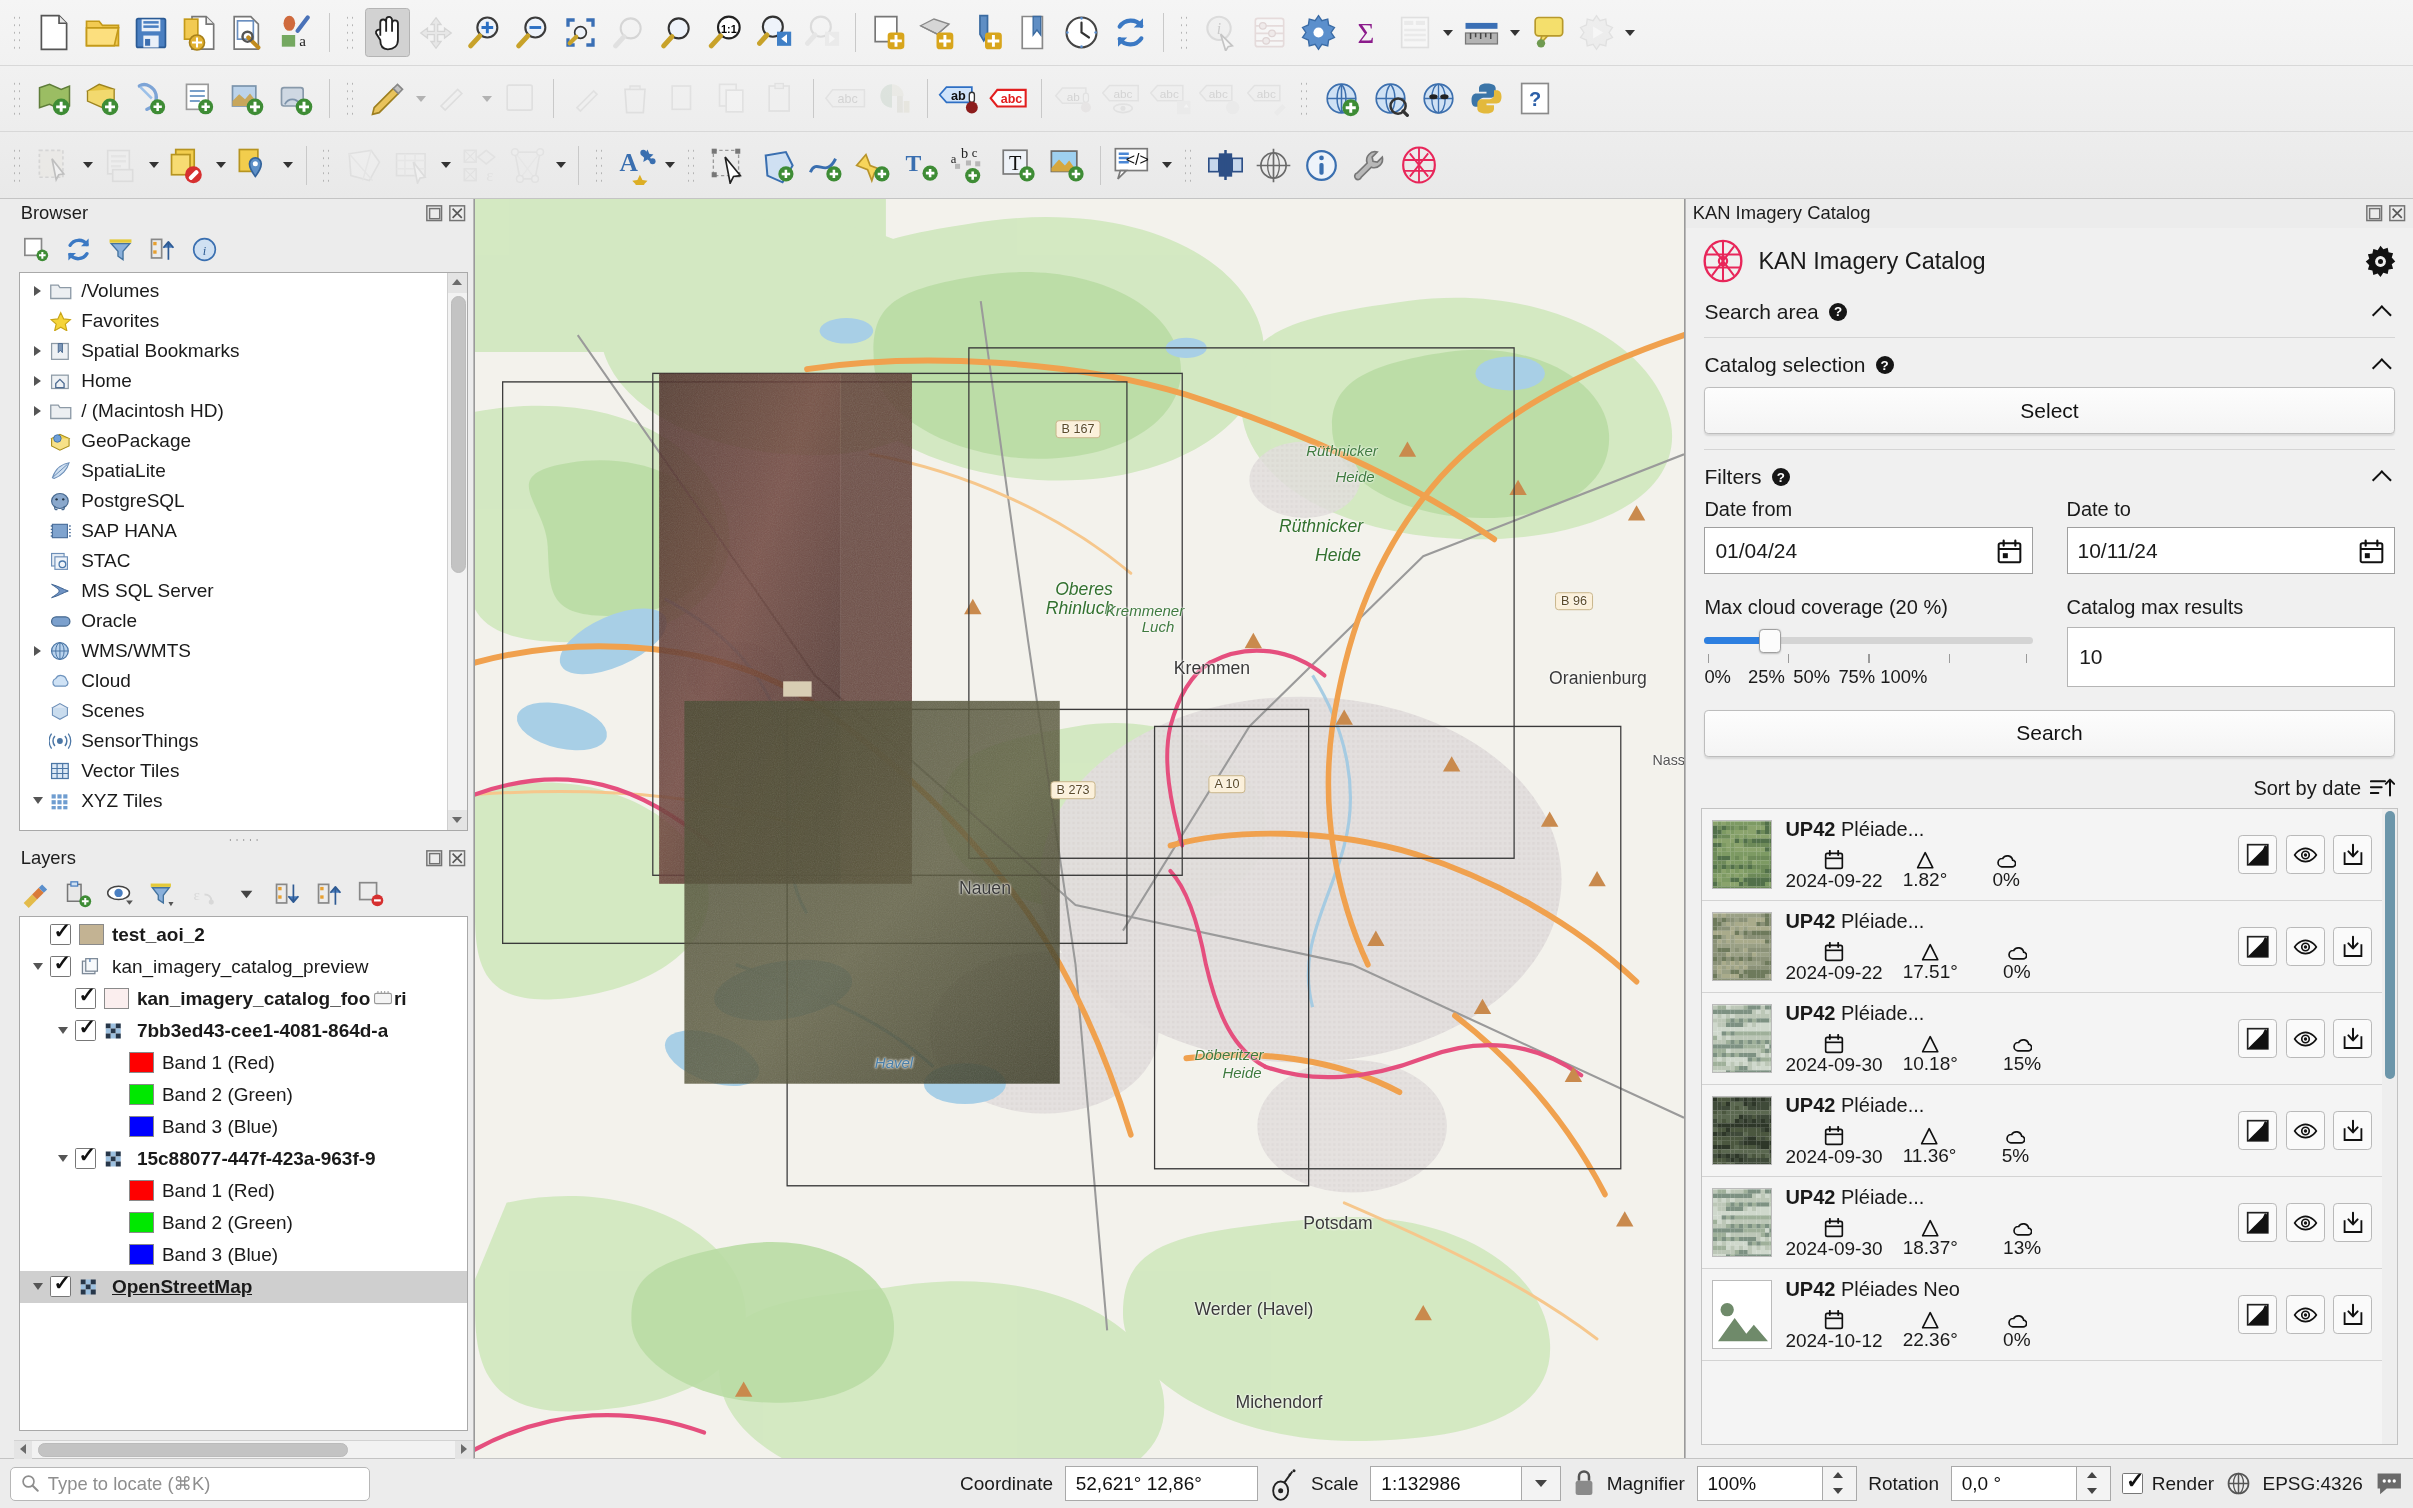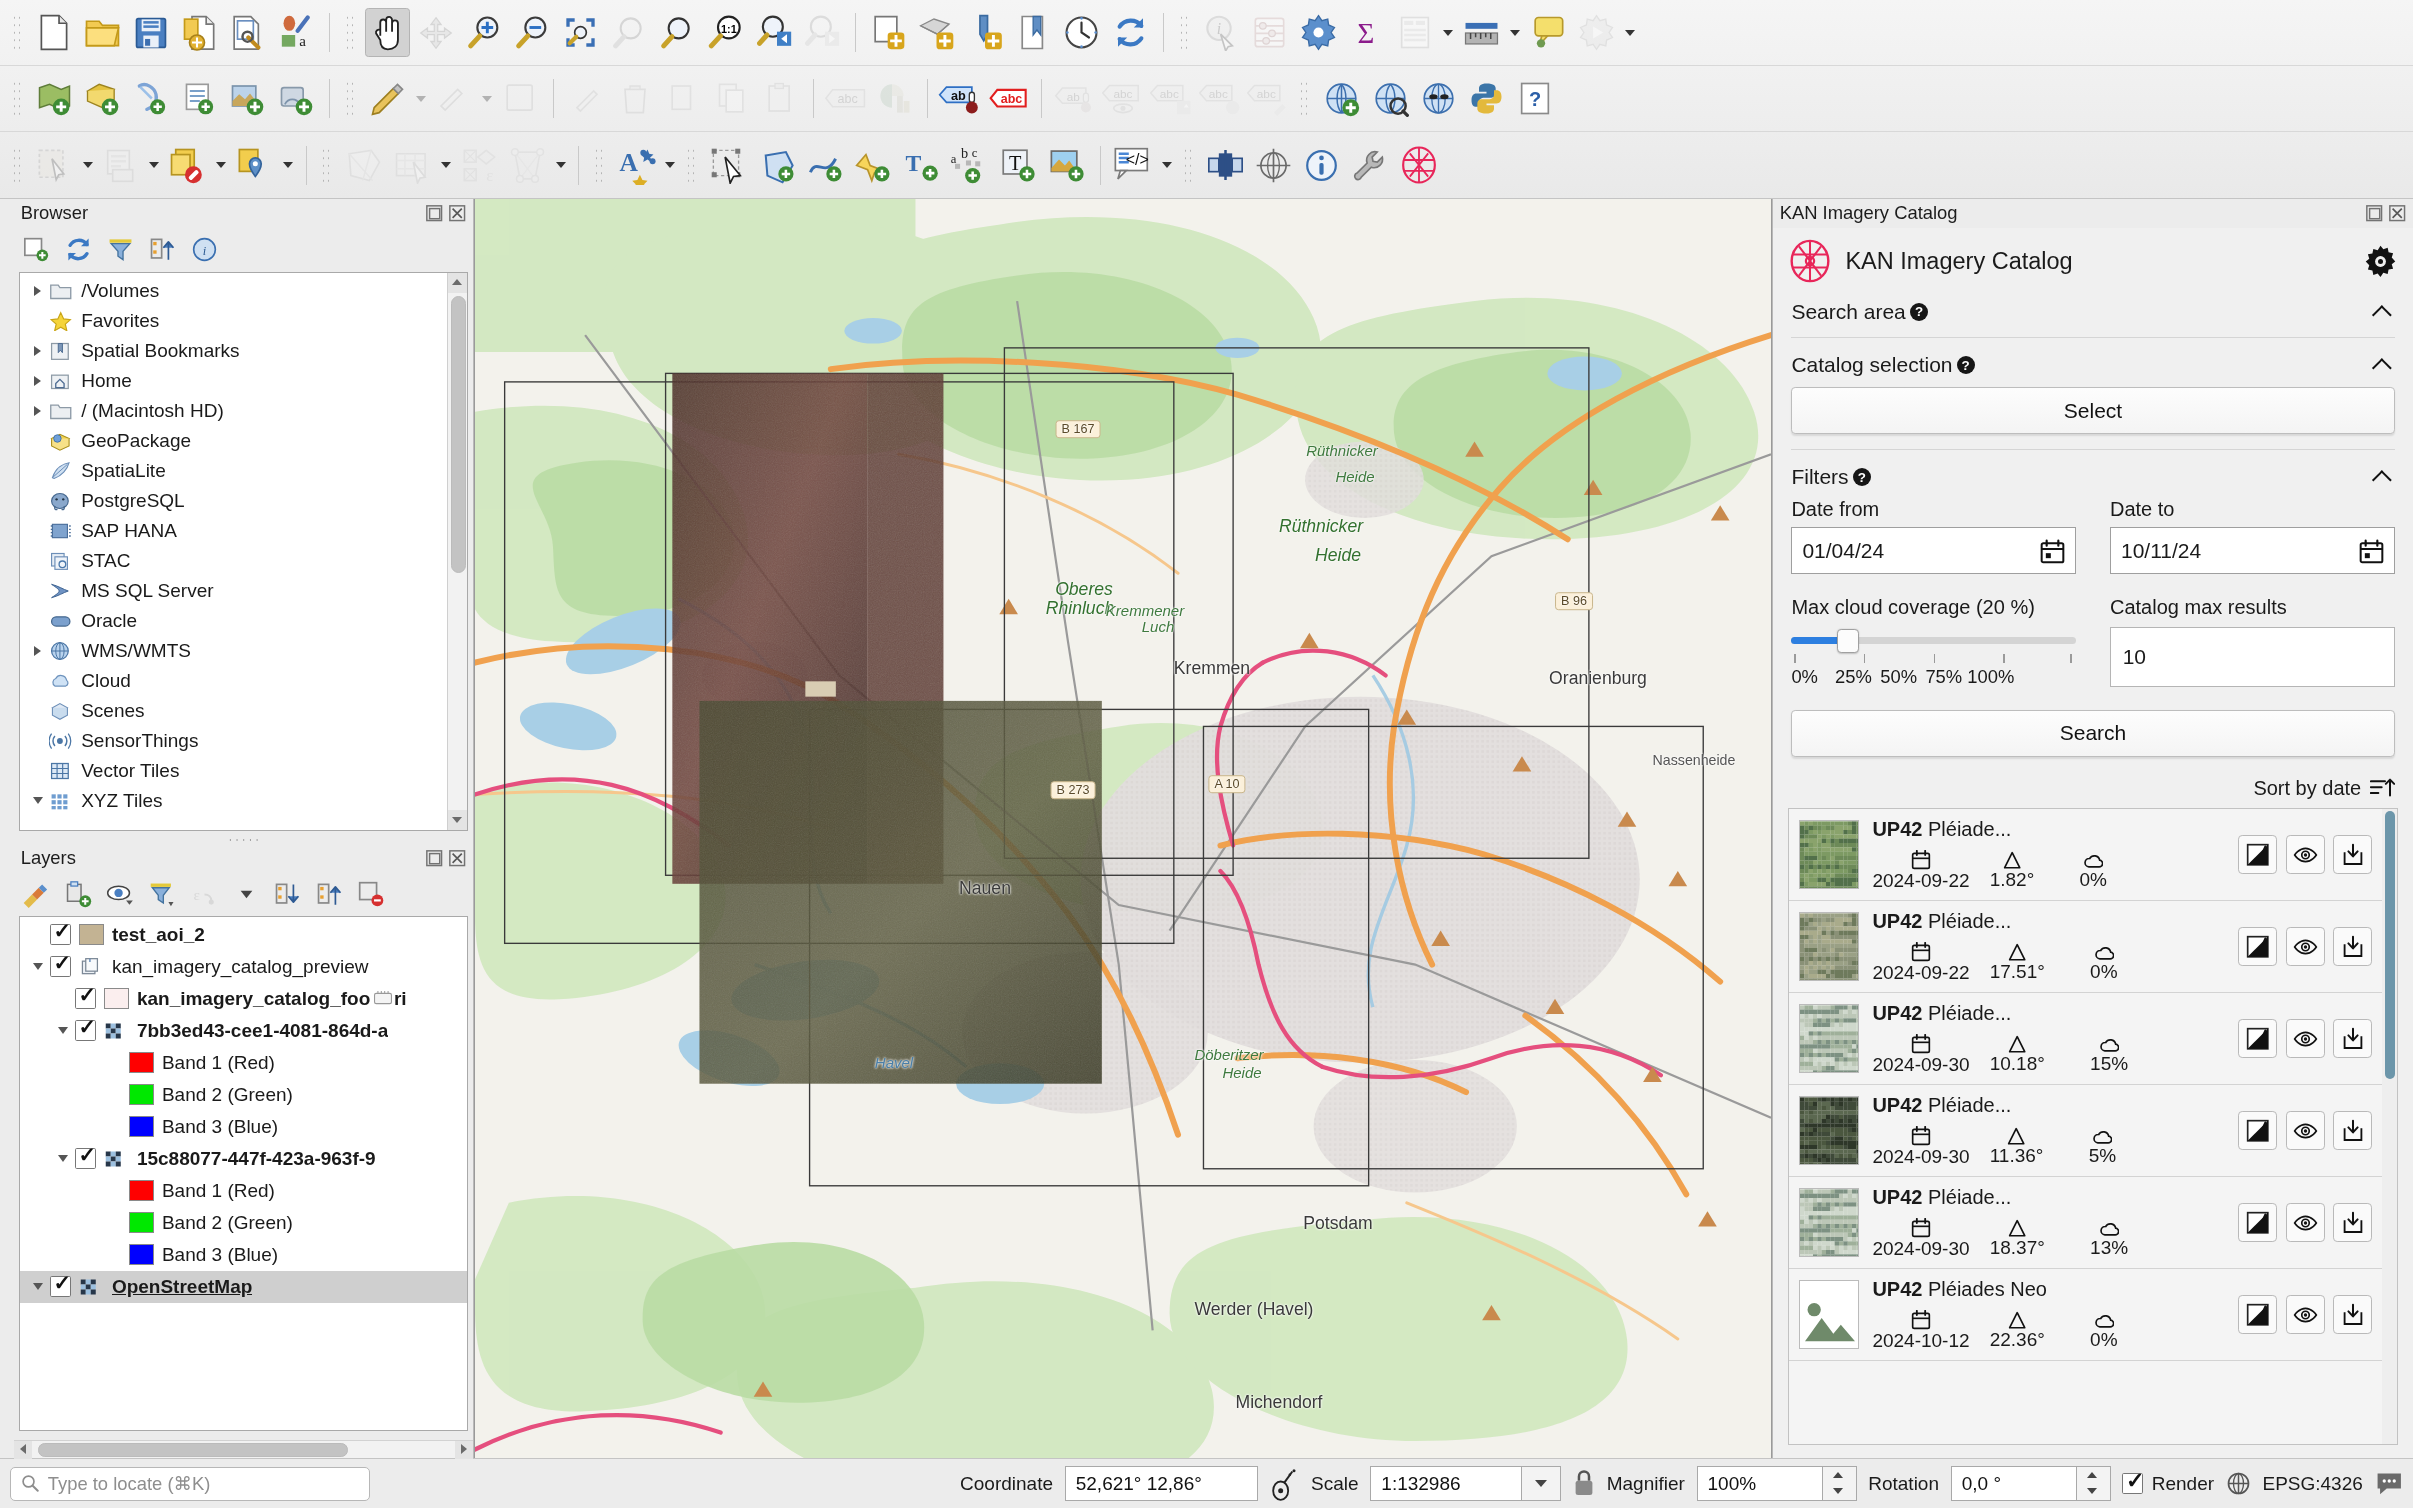--- a/index.html
+++ b/index.html
@@ -94,28 +94,28 @@
   .hscroll .rt::after { content:""; position:absolute; top:3.4px; left:5.9px;
       border-top:5.9px solid transparent; border-bottom:5.9px solid transparent; border-left:6.7px solid #6b6b6b; }
   .hscroll .thumb { position:absolute; top:2.5px; height:13.4px; background:#c3c3c3; border-radius:6.7px; }
 
   
   .mapwrap { flex:1; position:relative; overflow:hidden; background:#eef3e6;
              border-left:0.8px solid #9a9a9a; border-right:0.8px solid #9a9a9a; }
   .mapsvg { position:absolute; inset:0; width:100%; height:100%; }
 
   
-  .rightcol { width:641px; flex:none; background:#f0f0f0; display:flex; flex-direction:column;
+  .rightcol { width:728px; flex:none; background:#f0f0f0; display:flex; flex-direction:column;
               border-left:0.8px solid #b9b9b9; }
   .kanhead { display:flex; align-items:center; padding:11.7px 15px 8.4px 15px; gap:13.4px; }
   .kanlogo { width:44px; height:44px; flex:none; }
   .kantitle { font-size:23.5px; flex:1; }
   .gear { width:35px; height:35px; flex:none; }
 
-  .secthdr { display:flex; align-items:center; padding:8.4px 18.4px 6.7px 18.4px; gap:4px; }
+  .secthdr { display:flex; align-items:center; padding:8.4px 18.4px 6.7px 18.4px; gap:10px; }
   .secthdr .lab { font-size:21px; }
   .qmark { width:18.4px; height:18.4px; border-radius:50%; background:#161616; color:#fff;
            font-size:13.4px; font-weight:bold; display:flex; align-items:center; justify-content:center; flex:none; }
   .chev { margin-left:auto; width:22px; height:22px; position:relative; }
   .chev::after { content:""; position:absolute; left:2.5px; top:6.7px; width:11.7px; height:11.7px;
      border-left:2.9px solid #111; border-top:2.9px solid #111; transform:rotate(45deg); }
 
   .rowpad { padding:3.4px 18.4px 8.4px 18.4px; }
   .ckline { display:flex; align-items:center; gap:10px; font-size:20px; }
   .ckbox { width:22px; height:22px; border:1.3px solid #777; background:#fff; position:relative;

